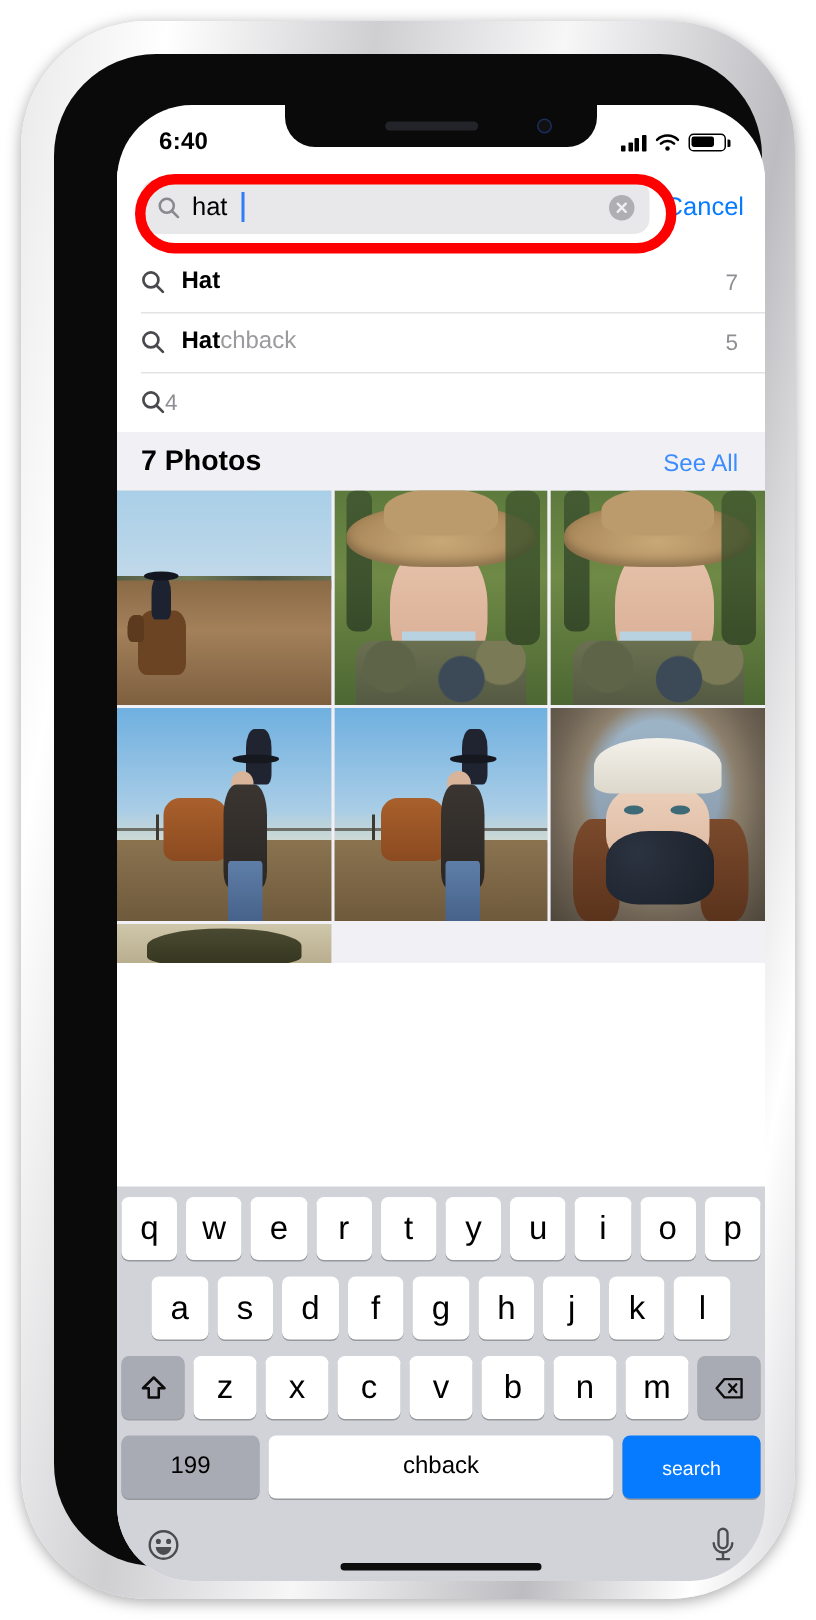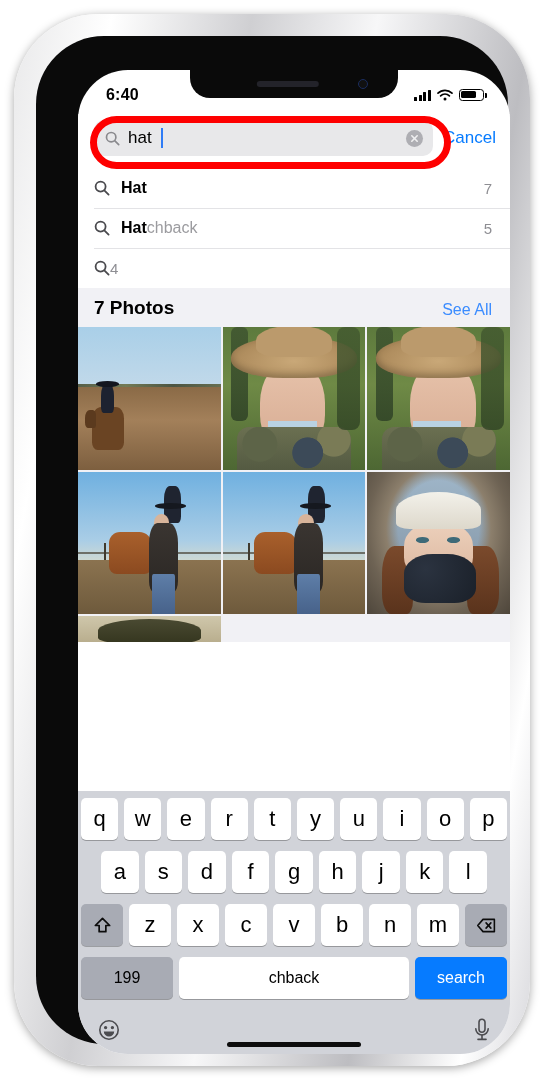--- a/index.html
+++ b/index.html
@@ -230,21 +230,21 @@
   .kb-row.r2{ padding:0 20px; }
   .kb-row.r3{ padding:0 0; }
   .key.wide{ flex:0 0 42px; background:#a8abb4; box-shadow:0 1px 0 rgba(0,0,0,.25); }
   .key.wide svg{ width:21px; height:21px; }
   #shift-key svg path{ fill:none; stroke:#0c0c0c; stroke-width:1.8; stroke-linejoin:round;}
   #backspace-key svg path{ fill:none; stroke:#0c0c0c; stroke-width:1.8; stroke-linejoin:round;}
   #backspace-key svg line{ stroke:#0c0c0c; stroke-width:1.8; stroke-linecap:round;}
   .kb-row.r4{ gap:6px; }
   #num-key{ flex:0 0 92px; background:#a8abb4; font-size:16px; height:42px; }
   #space-key{ flex:1; font-size:16px; height:42px; }
-  #search-key{ flex:0 0 92px; background:#067bff; color:#fff; font-size:16px; height:42px; }
+  #search-key{ flex:0 0 92px; background:#067bff; color:#fff; font-size:13px; height:42px; }
   #kb-bottom{ display:flex; align-items:center; justify-content:space-between;
     padding:0 14px 0 16px; height:44px; }
   #emoji-key svg{ width:24px; height:24px; }
   #emoji-key svg *{ fill:none; stroke:#4c4c50; stroke-width:1.6; stroke-linecap:round;}
   #mic-key svg{ width:22px; height:26px; }
   #mic-key svg *{ fill:none; stroke:#4c4c50; stroke-width:1.6; stroke-linecap:round;}
   #home-indicator{
     position:absolute; left:50%; bottom:7px; transform:translateX(-50%);
     width:134px; height:5px; border-radius:3px; background:#0d0d0d;
   }

